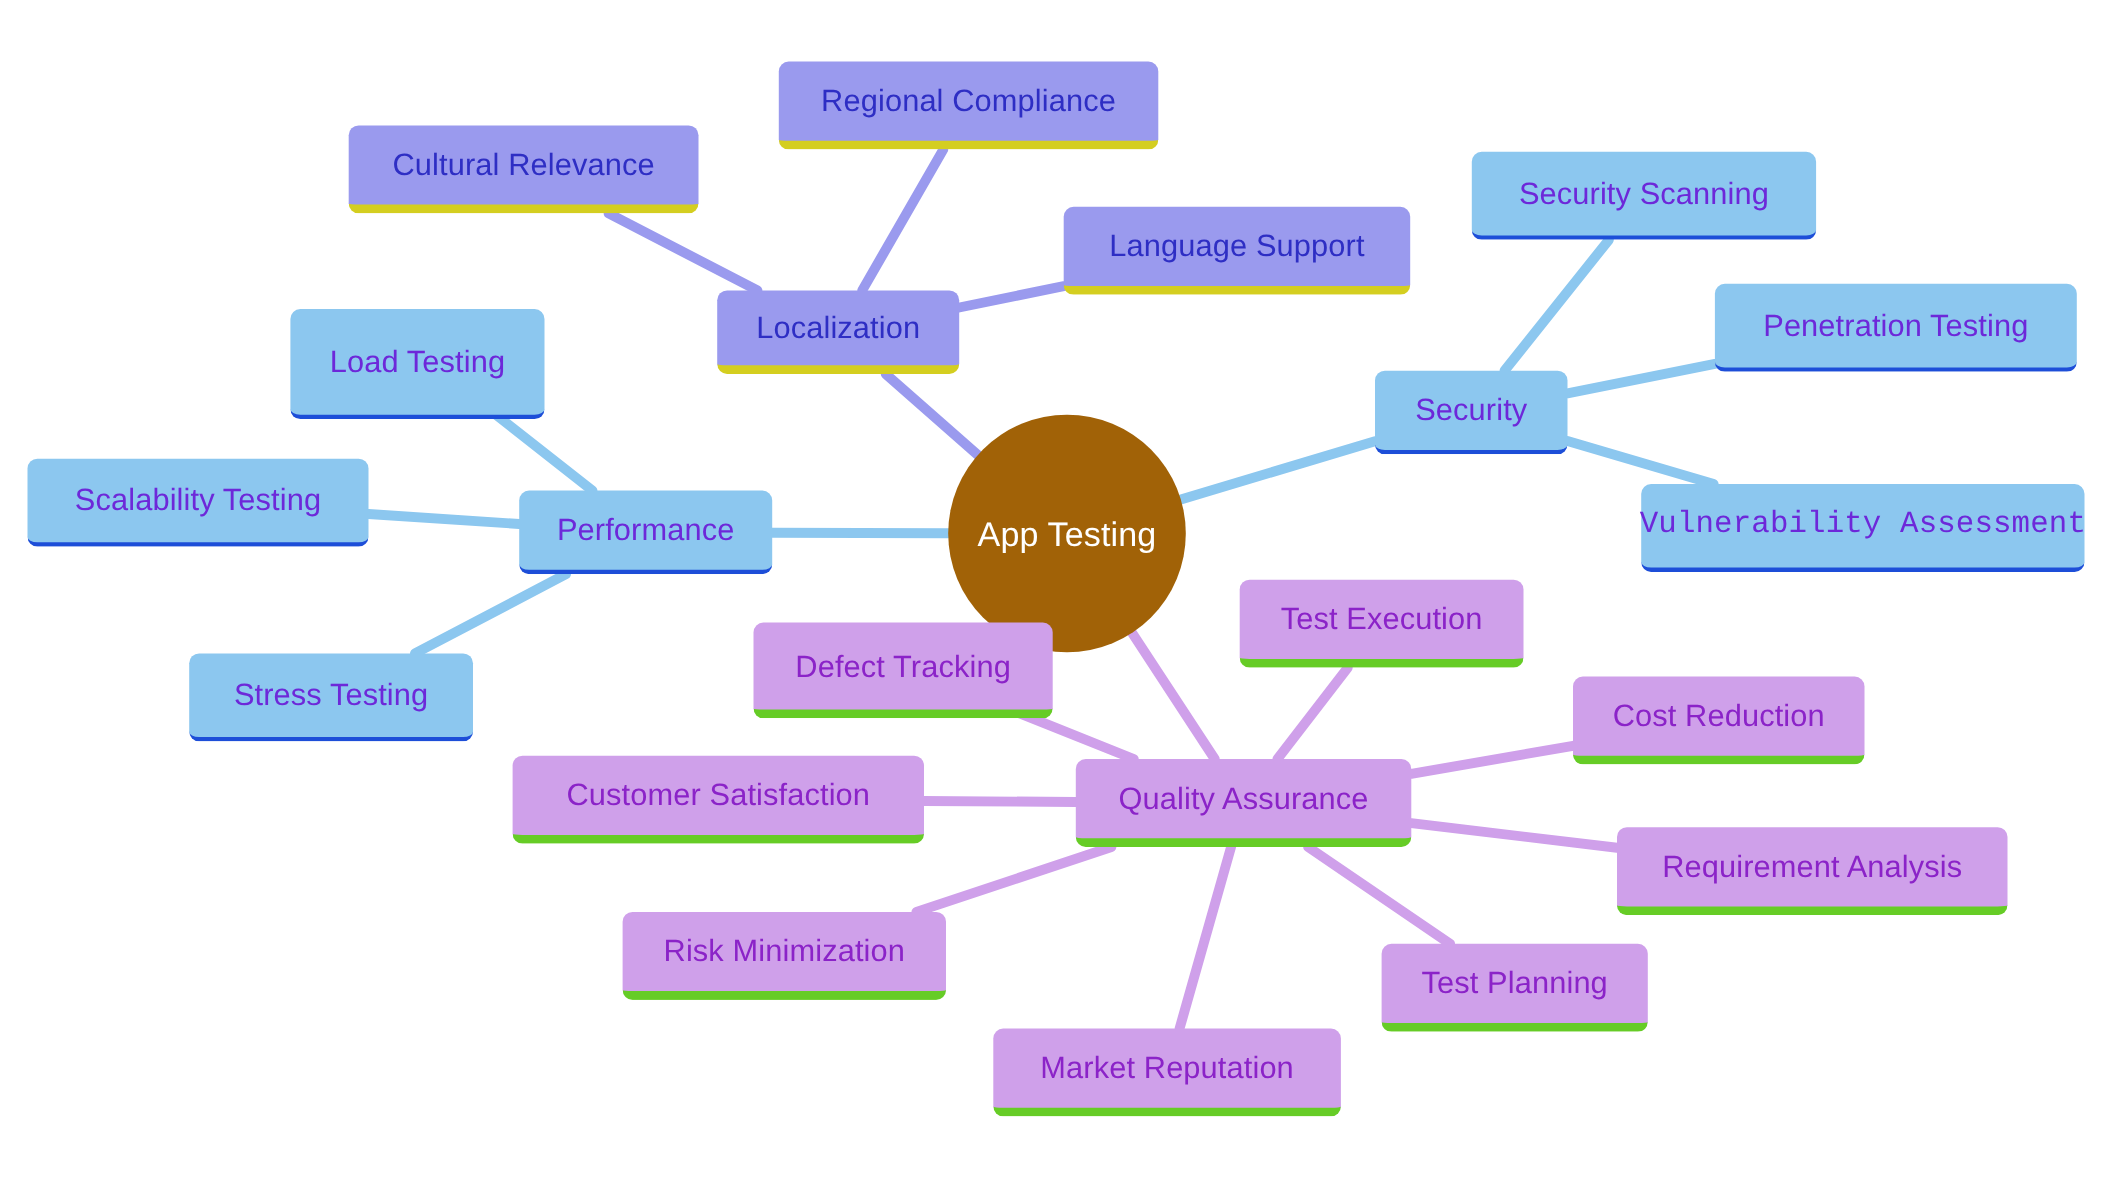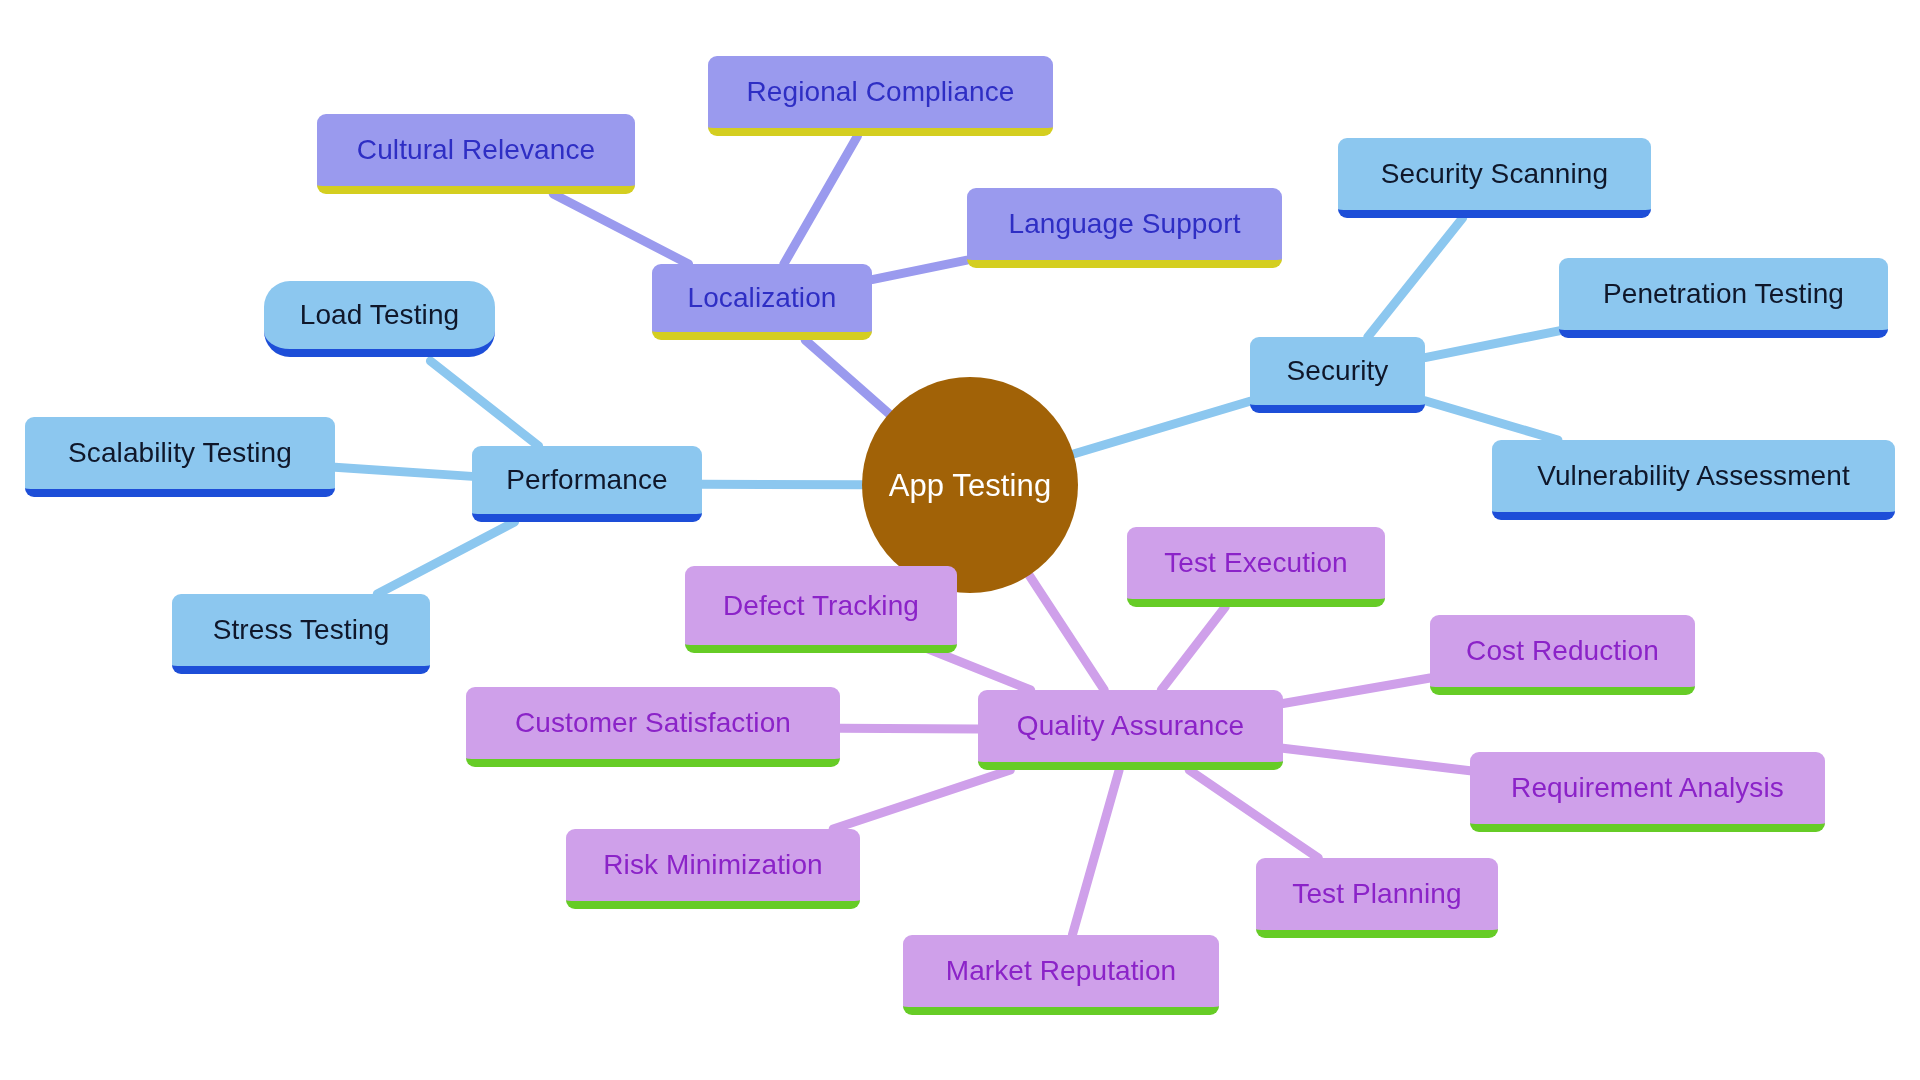--- a/index.html
+++ b/index.html
@@ -38,22 +38,22 @@
   .node.root {
     border-radius: 50%;
     background: #a16207;
     color: #ffffff;
     font-size: 31px;
     border: none;
   }
   
   .node.blue {
     background: #8CC7EF;
-    color: #0f172a;
-    border-bottom: 8px solid #1d4ed8;
+    color: #6d28d9;
+    border-bottom: 4px solid #1d4ed8;
     font-size: 28px;
   }
   
   .node.lav {
     background: #9A9AEE;
     color: #2E2EC4;
     border-bottom: 8px solid #D4CE20;
     font-size: 28px;
   }
   
@@ -108,39 +108,39 @@
       </div>
       <div class="node lav" style="left: 708px; top: 56px; width: 345px; height: 80px;">
         <span class="node-label">Regional Compliance</span>
       </div>
       <div class="node lav" style="left: 967px; top: 188px; width: 315px; height: 80px; align-items: center;">
         <span class="node-label">Language Support</span>
       </div>
       <div class="node blue" style="left: 472px; top: 446px; width: 230px; height: 76px;">
         <span class="node-label">Performance</span>
       </div>
-      <div class="node blue" style="left: 264px; top: 281px; width: 231px; height: 76px; border-radius: 26px;">
+      <div class="node blue" style="left: 264px; top: 281px; width: 231px; height: 100px;">
         <span class="node-label">Load Testing</span>
       </div>
       <div class="node blue" style="left: 25px; top: 417px; width: 310px; height: 80px;">
         <span class="node-label">Scalability Testing</span>
       </div>
       <div class="node blue" style="left: 172px; top: 594px; width: 258px; height: 80px;">
         <span class="node-label">Stress Testing</span>
       </div>
       <div class="node blue" style="left: 1250px; top: 337px; width: 175px; height: 76px;">
         <span class="node-label">Security</span>
       </div>
       <div class="node blue" style="left: 1338px; top: 138px; width: 313px; height: 80px;">
         <span class="node-label">Security Scanning</span>
       </div>
       <div class="node blue" style="left: 1559px; top: 258px; width: 329px; height: 80px;">
         <span class="node-label">Penetration Testing</span>
       </div>
-      <div class="node blue" style="left: 1492px; top: 440px; width: 403px; height: 80px;">
+      <div class="node blue" style="left: 1492px; top: 440px; width: 403px; height: 80px; font-family: Liberation Mono, monospace;">
         <span class="node-label">Vulnerability Assessment</span>
       </div>
       <div class="node orchid" style="left: 978px; top: 690px; width: 305px; height: 80px;">
         <span class="node-label">Quality Assurance</span>
       </div>
       <div class="node orchid" style="left: 685px; top: 566px; width: 272px; height: 87px;">
         <span class="node-label">Defect Tracking</span>
       </div>
       <div class="node orchid" style="left: 1127px; top: 527px; width: 258px; height: 80px;">
         <span class="node-label">Test Execution</span>

